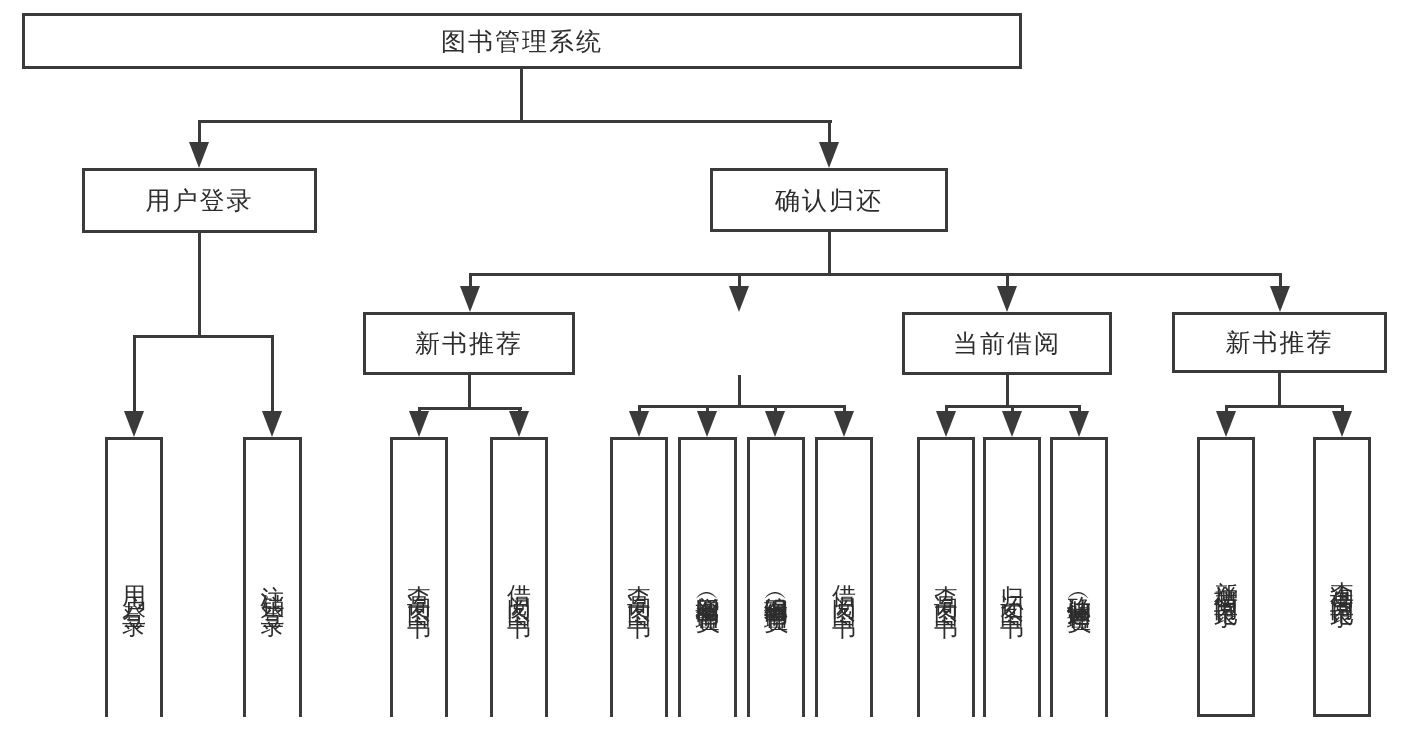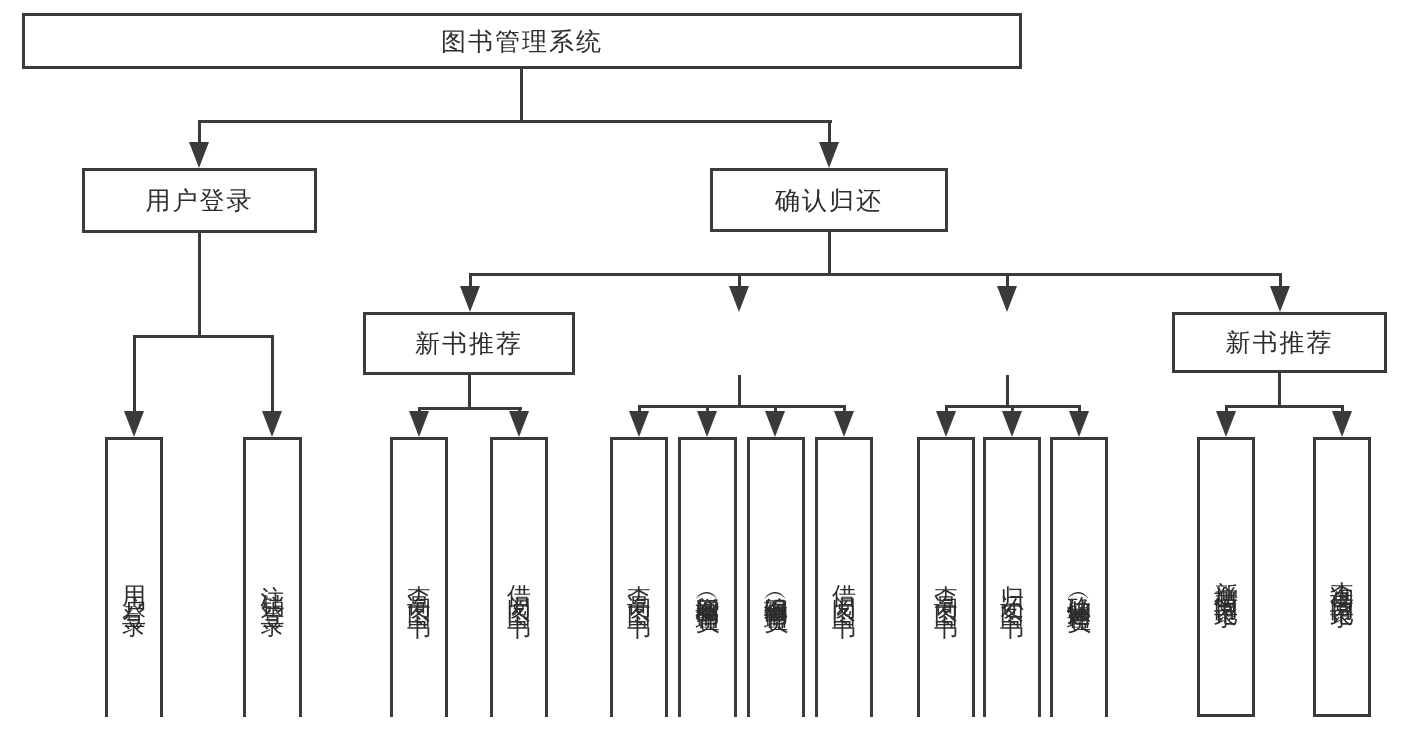--- a/index.html
+++ b/index.html
@@ -49,20 +49,23 @@
 
   <div class="box h" style="left:710px;top:168px;width:238px;height:64px">
     <span class="lbl">确认归还</span>
   </div>
 
   <div class="box h" style="left:363px;top:312px;width:212px;height:63px">
     <span class="lbl">新书推荐</span>
   </div>
 
 
+  <div class="box h" style="left:902px;top:312px;width:210px;height:63px">
+    <span class="lbl">当前借阅</span>
+  </div>
 
   <div class="box h" style="left:1172px;top:312px;width:215px;height:61px">
     <span class="lbl">新书推荐</span>
   </div>
 
   <div class="box v" style="left:105px;top:437px;width:58px;height:298px">
     <span class="lbl">用户登录</span>
   </div>
 
   <div class="box v" style="left:243px;top:437px;width:59px;height:298px">

